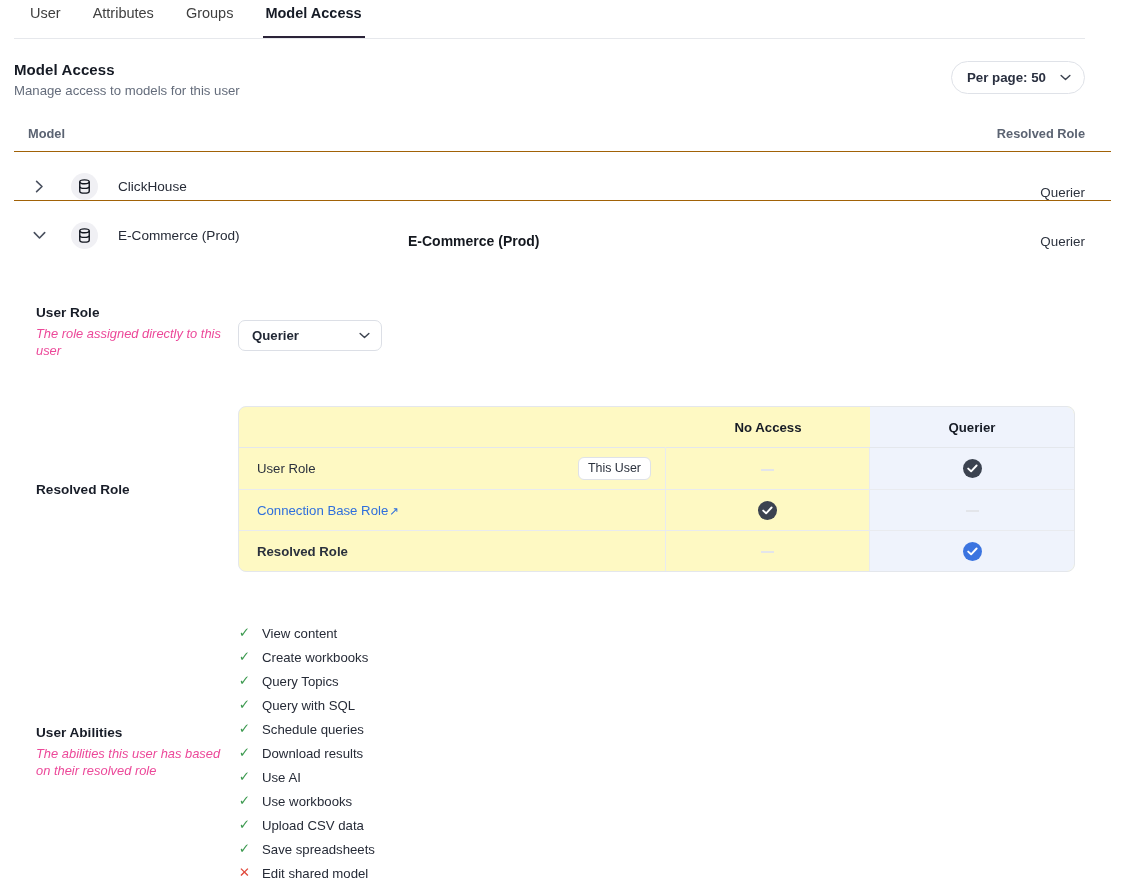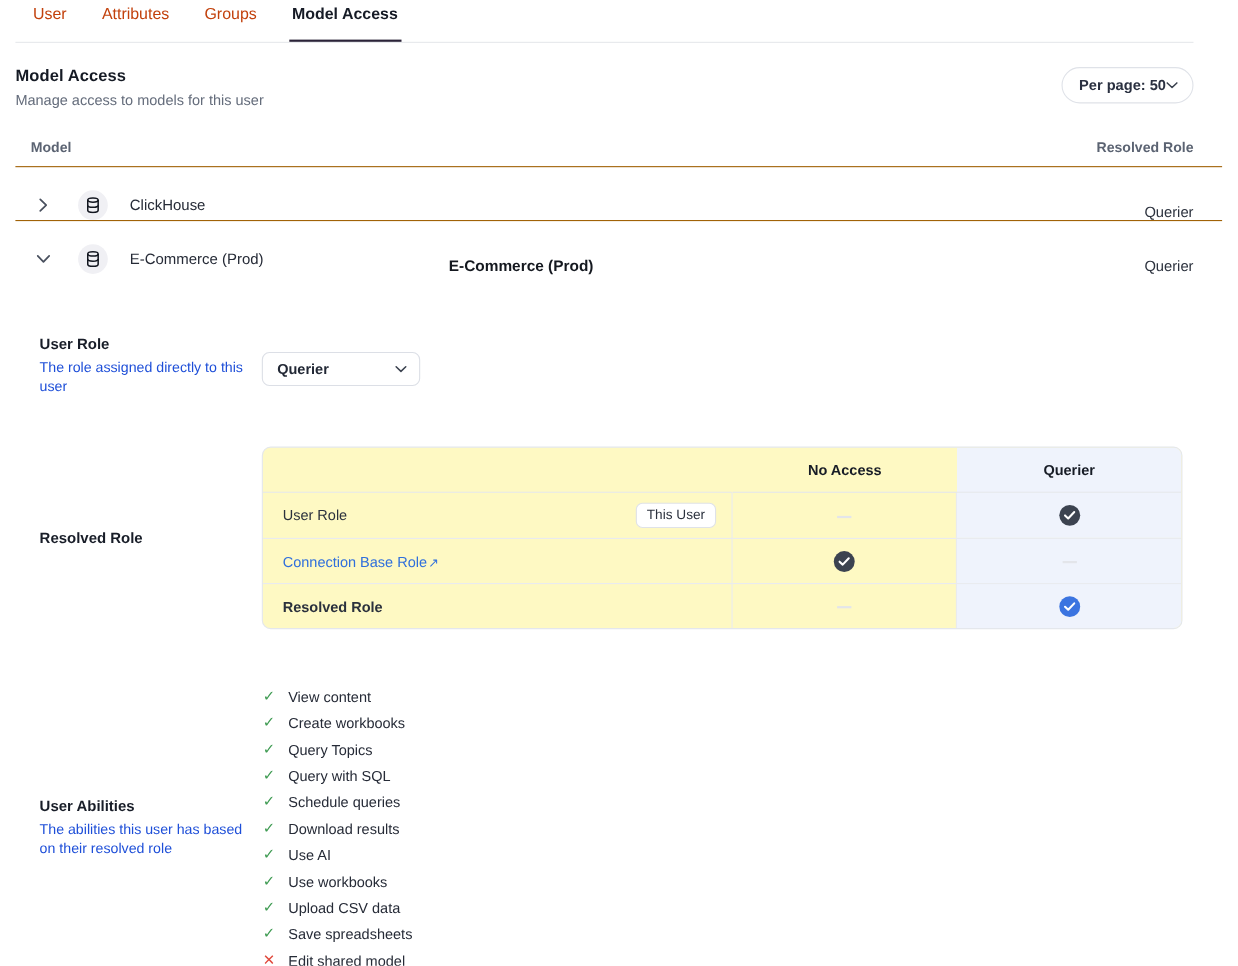--- a/index.html
+++ b/index.html
@@ -27,21 +27,21 @@
   .tabbar-rule {
     position: absolute;
     left: 14px; right: 40px; top: 38px;
     height: 1px;
     background: #e6e8ec;
   }
   .tab {
     position: relative;
     padding: 0 16px 12px 16px;
     font-size: 14.5px;
-    color: #c2410c;
+    color: #404040;
     line-height: 26px;
     cursor: pointer;
     white-space: nowrap;
   }
   .tab.active { color: #161b26; font-weight: bold; }
   .tab.active::after {
     content: "";
     position: absolute;
     left: 14px; right: 13px; bottom: 0;
     height: 2px;
@@ -55,20 +55,21 @@
     display: flex;
     align-items: flex-start;
     justify-content: space-between;
   }
   .page-title { font-size: 15px; font-weight: bold; color: #151a24; letter-spacing: .1px; }
   .page-sub { font-size: 13.2px; color: #646c7b; margin-top: 5px; }
 
   .perpage {
     display: inline-flex;
     align-items: center;
+    gap: 14px;
     height: 33px;
     padding: 0 13px 0 15px;
     border: 1px solid #dfe2e8;
     border-radius: 17px;
     background: #fff;
     font-size: 13.3px;
     font-weight: bold;
     color: #2a3040;
     cursor: pointer;
   }
@@ -122,21 +123,21 @@
   
   .detail { margin: 0 14px; }
 
   .sect {
     display: flex;
     align-items: center;
     padding-left: 22px;
   }
   .sect-label { width: 202px; flex: none; padding-right: 16px; }
   .sect-title { font-size: 13.6px; font-weight: bold; color: #181d28; }
-  .sect-desc { font-size: 12.9px; color: #1d4ed8; margin-top: 5px; line-height: 1.32; }
+  .sect-desc { font-size: 12.9px; color: #ec4899; margin-top: 5px; line-height: 1.32; font-style: italic; }
   .sect-body { flex: 1; }
 
   .sect-user-role { margin-top: 56px; }
   .sect-resolved { margin-top: 47px; }
   .sect-abilities { margin-top: 46px; }
 
   
   .role-select {
     display: inline-flex;
     align-items: center;

